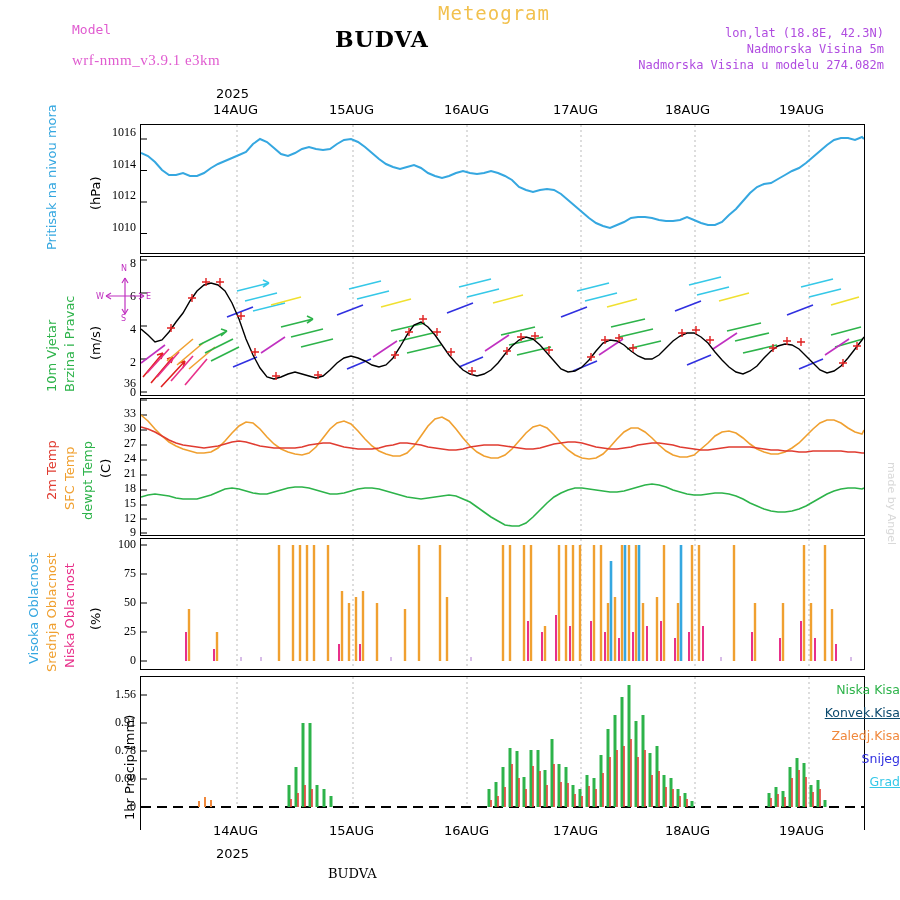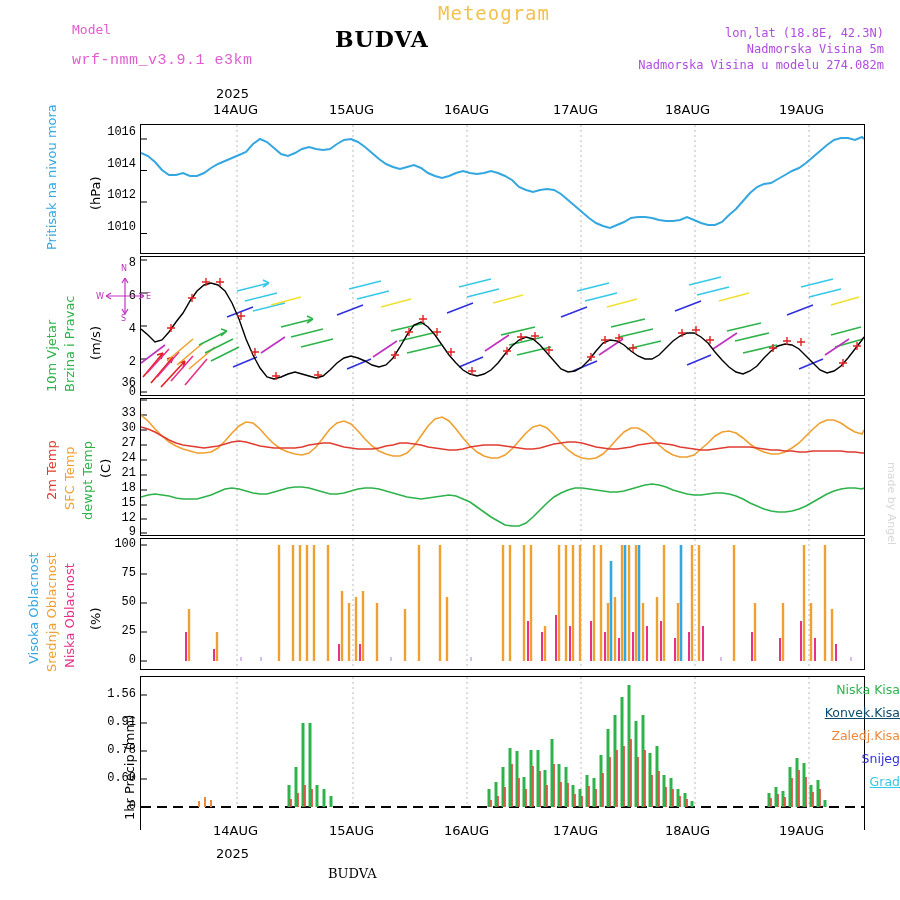--- a/index.html
+++ b/index.html
@@ -16,21 +16,21 @@
   #meteogram-title{
     left:438px;top:2px;font-size:19px;color:#f2c14e;letter-spacing:1px;
     font-family:"DejaVu Sans Mono", monospace;
   }
   #model-label{
     left:72px;top:22px;font-size:13px;color:#e05cd0;
     font-family:"DejaVu Sans Mono", monospace;
   }
   #model-name{
     left:72px;top:52px;font-size:15px;color:#e05cd0;
-    font-family:Liberation Mono, monospace;letter-spacing:0.5px;
+    font-family:Liberation Serif, serif;letter-spacing:0.5px;
   }
   #station-title{
     left:335px;top:26px;font-size:22px;font-weight:bold;color:#000;
     font-family:"DejaVu Serif", serif;letter-spacing:1px;
   }
   .meta-line{
     right:16px;font-size:12px;color:#b04ce0;text-align:left;
     font-family:"DejaVu Sans Mono", monospace;
   }
   #meta-lonlat{top:26px;}
@@ -52,21 +52,21 @@
     background:#fff;
   }
   #panel-pressure{top:124px;height:130px;}
   #panel-wind{top:256px;height:140px;}
   #panel-temp{top:398px;height:138px;}
   #panel-cloud{top:538px;height:132px;}
   #panel-precip{top:676px;height:154px;border-bottom:none;}
   #year-top{left:216px;top:86px;font-size:13px;}
   .ytick{
     font-size:12px;color:#000;text-align:right;width:40px;
-    font-family:Liberation Mono, monospace;
+    font-family:Liberation Serif, serif;
   }
   .xtick{
     font-size:13px;color:#000;font-family:"DejaVu Sans", sans-serif;
   }
   .xtick-bottom{font-size:13px;color:#000;}
 
   
   .vcap{
     position:absolute;
     transform-origin:left top;

